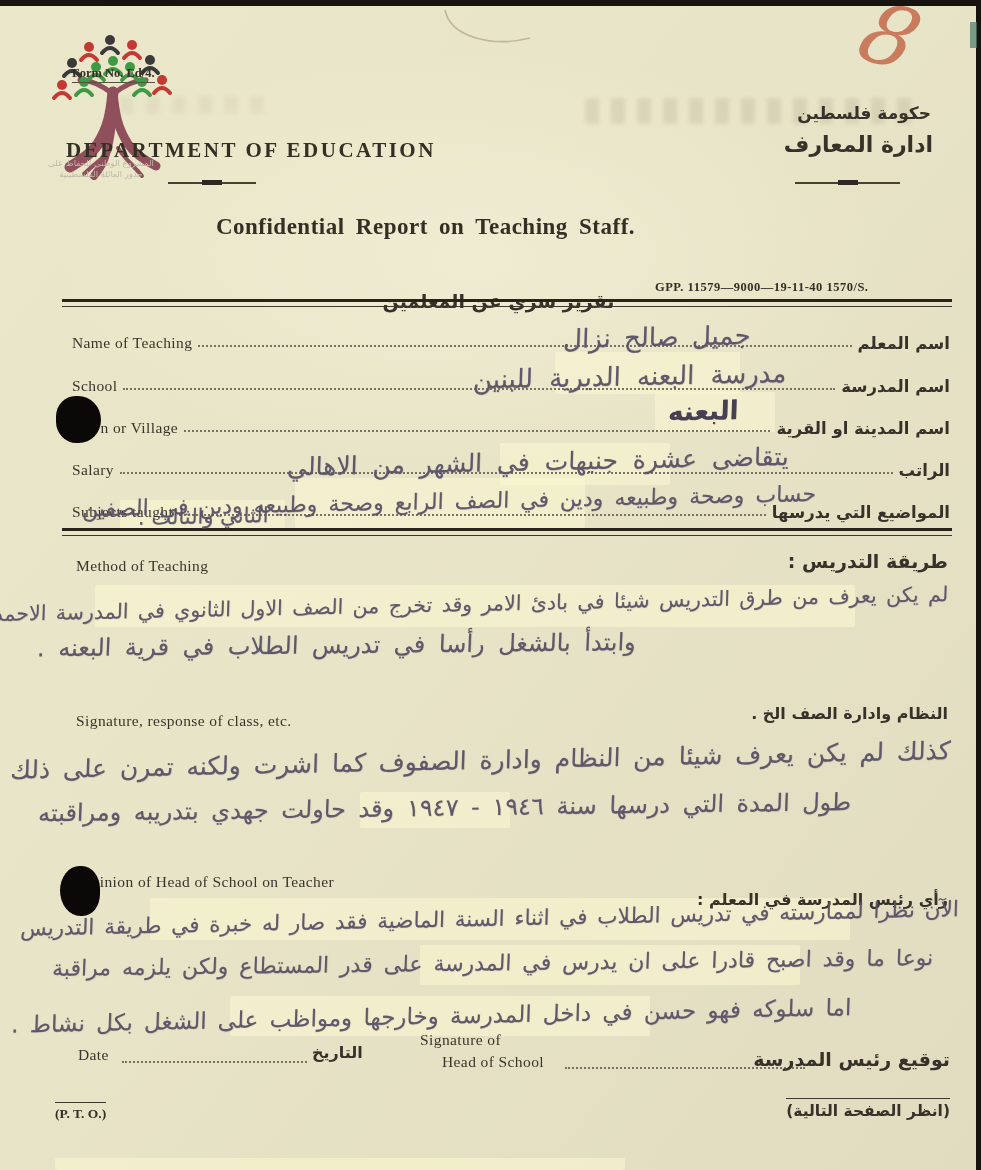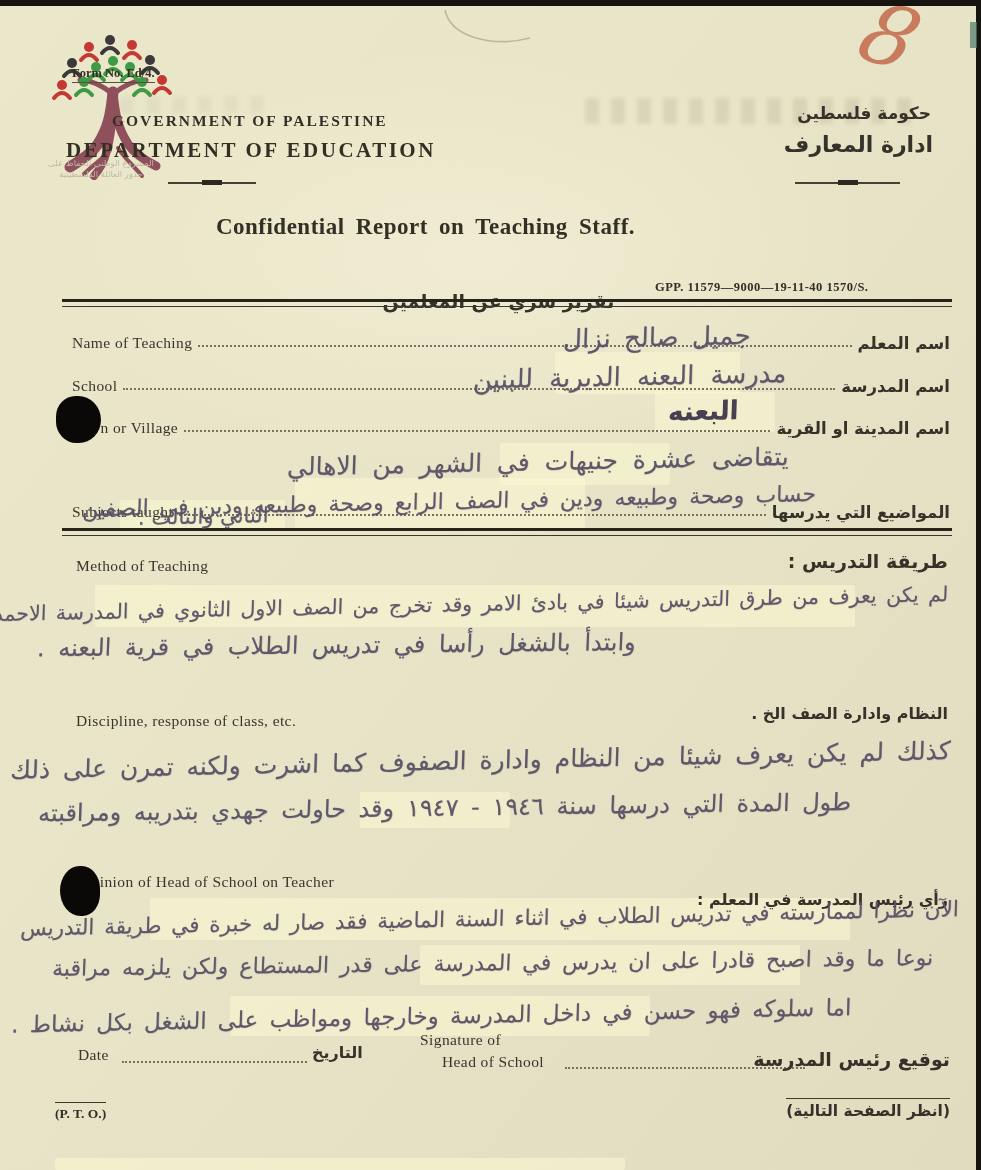--- a/index.html
+++ b/index.html
@@ -124,21 +124,20 @@
         <path d="M90 65 Q98 55 106 65" stroke="#3e9a44" stroke-width="4" fill="none" stroke-linecap="round"></path>
     </g>
   </svg>
   <div class="abs" style="left:36px;top:158px;width:130px;z-index:1;direction:rtl;text-align:center;font-family:'DejaVu Sans',sans-serif;font-size:8.5px;line-height:1.35;color:#bfbaa8;">
     <div>المشروع الوطني للحفاظ على</div>
     <div>جذور العائلة الفلسطينية</div>
   </div>
 
   <div class="abs print-en" style="left:72px;top:66px;font-size:12.5px;font-weight:bold;border-bottom:1px solid #55503f;padding-bottom:1px;">Form No. Ed/4.</div>
 
-  <div class="abs print-en" style="left:112px;top:112px;font-size:15.5px;font-weight:bold;letter-spacing:2px;">GOVERNMENT OF PALESTINE</div>
   <div class="abs print-en" style="left:66px;top:138px;font-size:21px;font-weight:bold;letter-spacing:2.5px;">DEPARTMENT OF EDUCATION</div>
   <div class="abs mini-rule" style="left:168px;top:180px;width:88px;">
     <div class="line"></div>
       <div class="knot"></div>
   </div>
 
   <div class="abs print-ar" style="right:50px;top:103px;font-size:17px;">حكومة فلسطين</div>
   <div class="abs print-ar" style="right:48px;top:132px;font-size:22px;">ادارة المعارف</div>
   <div class="abs mini-rule" style="left:795px;top:180px;width:105px;">
     <div class="line"></div>
@@ -160,20 +159,25 @@
   </div>
   <div class="abs frow" style="top:368px;">
     <span class="lbl-en">School</span>
     <span class="dots"></span>
     <span class="ar print-ar" style="position:static;">اسم المدرسة</span>
   </div>
   <div class="abs frow" style="top:410px;">
     <span class="lbl-en">Town or Village</span>
     <span class="dots"></span>
     <span class="ar print-ar" style="position:static;">اسم المدينة او القرية</span>
+  </div>
+  <div class="abs frow" style="top:452px;">
+    <span class="lbl-en">Salary</span>
+    <span class="dots"></span>
+    <span class="ar print-ar" style="position:static;">الراتب</span>
   </div>
   <div class="abs frow" style="top:494px;">
     <span class="lbl-en">Subjects taught</span>
     <span class="dots"></span>
     <span class="ar print-ar" style="position:static;">المواضيع التي يدرسها</span>
   </div>
 
   <div class="abs hw" style="right:230px;top:322px;font-size:26px;word-spacing:5px;">جميل صالح نزال</div>
   <div class="abs hw" style="right:195px;top:360px;font-size:26px;word-spacing:8px;">مدرسة البعنه الديرية للبنين</div>
   <div class="abs hw" style="right:243px;top:397px;font-size:26px;color:#474052;font-weight:bold;text-shadow:.4px .4px .6px rgba(71,64,82,.55);">البعنه</div>
@@ -182,21 +186,21 @@
   <div class="abs hw" style="left:138px;top:504px;font-size:21px;">الثاني والثالث .</div>
 
   <div class="abs rule-double" style="left:62px;top:528px;width:890px;"></div>
 
   <div class="abs print-ar" style="right:33px;top:550px;font-size:19px;">طريقة التدريس :</div>
   <div class="abs lbl-en" style="left:76px;top:557px;">Method of Teaching</div>
   <div class="abs hw" style="right:33px;top:584px;font-size:20.5px;word-spacing:3px;">لم يكن يعرف من طرق التدريس شيئا في بادئ الامر وقد تخرج من الصف الاول الثانوي في المدرسة الاحمدية في عكا</div>
   <div class="abs hw" style="right:345px;top:630px;font-size:24px;word-spacing:6px;transform:rotate(-.6deg) skewX(-3deg);">وابتدأ بالشغل رأسا في تدريس الطلاب في قرية البعنه .</div>
 
   <div class="abs print-ar" style="right:33px;top:704px;font-size:16px;">النظام وادارة الصف الخ .</div>
-  <div class="abs lbl-en" style="left:76px;top:712px;">Discipline, response of class, etc.</div>
+  <div class="abs lbl-en" style="left:76px;top:712px;">Signature, response of class, etc.</div>
   <div class="abs hw" style="right:30px;top:738px;font-size:25px;word-spacing:5px;">كذلك لم يكن يعرف شيئا من النظام وادارة الصفوف كما اشرت ولكنه تمرن على ذلك</div>
   <div class="abs hw" style="right:130px;top:790px;font-size:24px;word-spacing:5px;transform:rotate(-.8deg) skewX(-3deg);">طول المدة التي درسها سنة ١٩٤٦ - ١٩٤٧ وقد حاولت جهدي بتدريبه ومراقبته</div>
 
   <div class="abs print-ar" style="right:33px;top:890px;font-size:16px;">رأي رئيس المدرسة في المعلم :</div>
   <div class="abs lbl-en" style="left:80px;top:873px;">Opinion of Head of School on Teacher</div>
   <div class="abs hw" style="right:22px;top:898px;font-size:21.5px;word-spacing:3px;">الآن نظرا لممارسته في تدريس الطلاب في اثناء السنة الماضية فقد صار له خبرة في طريقة التدريس</div>
   <div class="abs hw" style="right:48px;top:946px;font-size:22px;word-spacing:4px;transform:rotate(-.7deg) skewX(-3deg);">نوعا ما وقد اصبح قادرا على ان يدرس في المدرسة على قدر المستطاع ولكن يلزمه مراقبة</div>
   <div class="abs hw" style="right:130px;top:995px;font-size:23px;word-spacing:4px;">اما سلوكه فهو حسن في داخل المدرسة وخارجها ومواظب على الشغل بكل نشاط .</div>
 
   <div class="abs lbl-en" style="left:78px;top:1046px;">Date</div>

